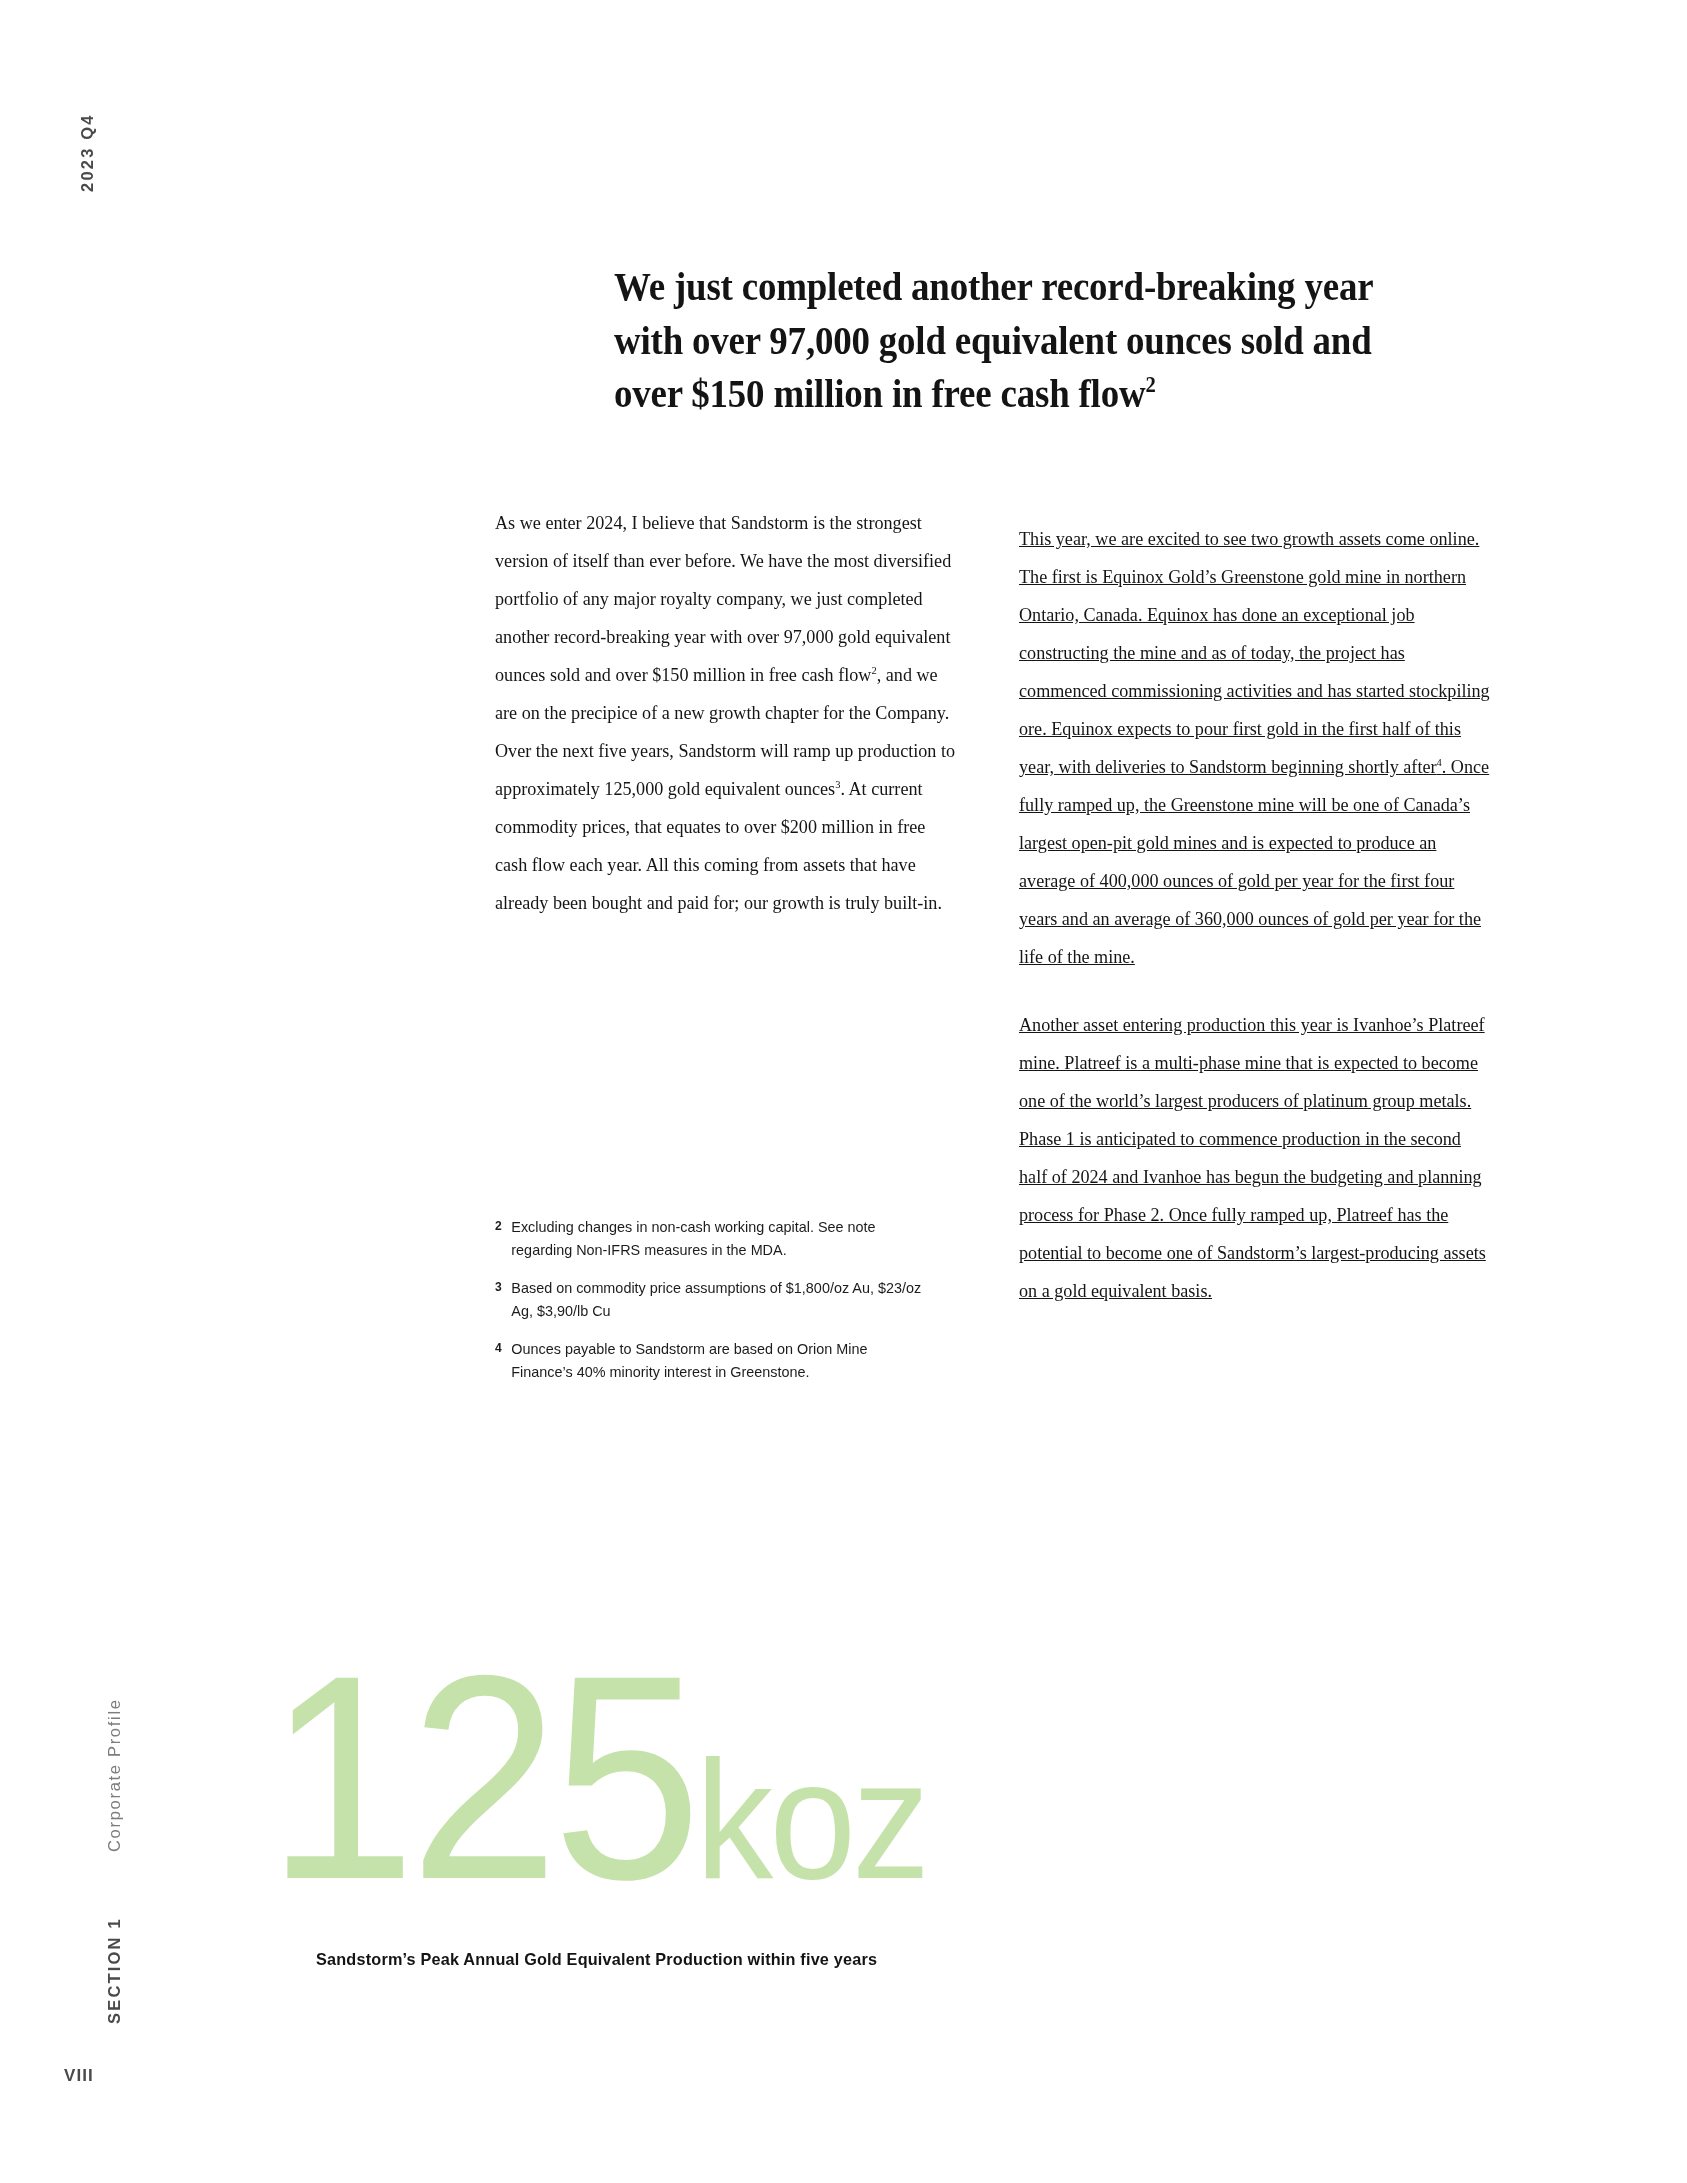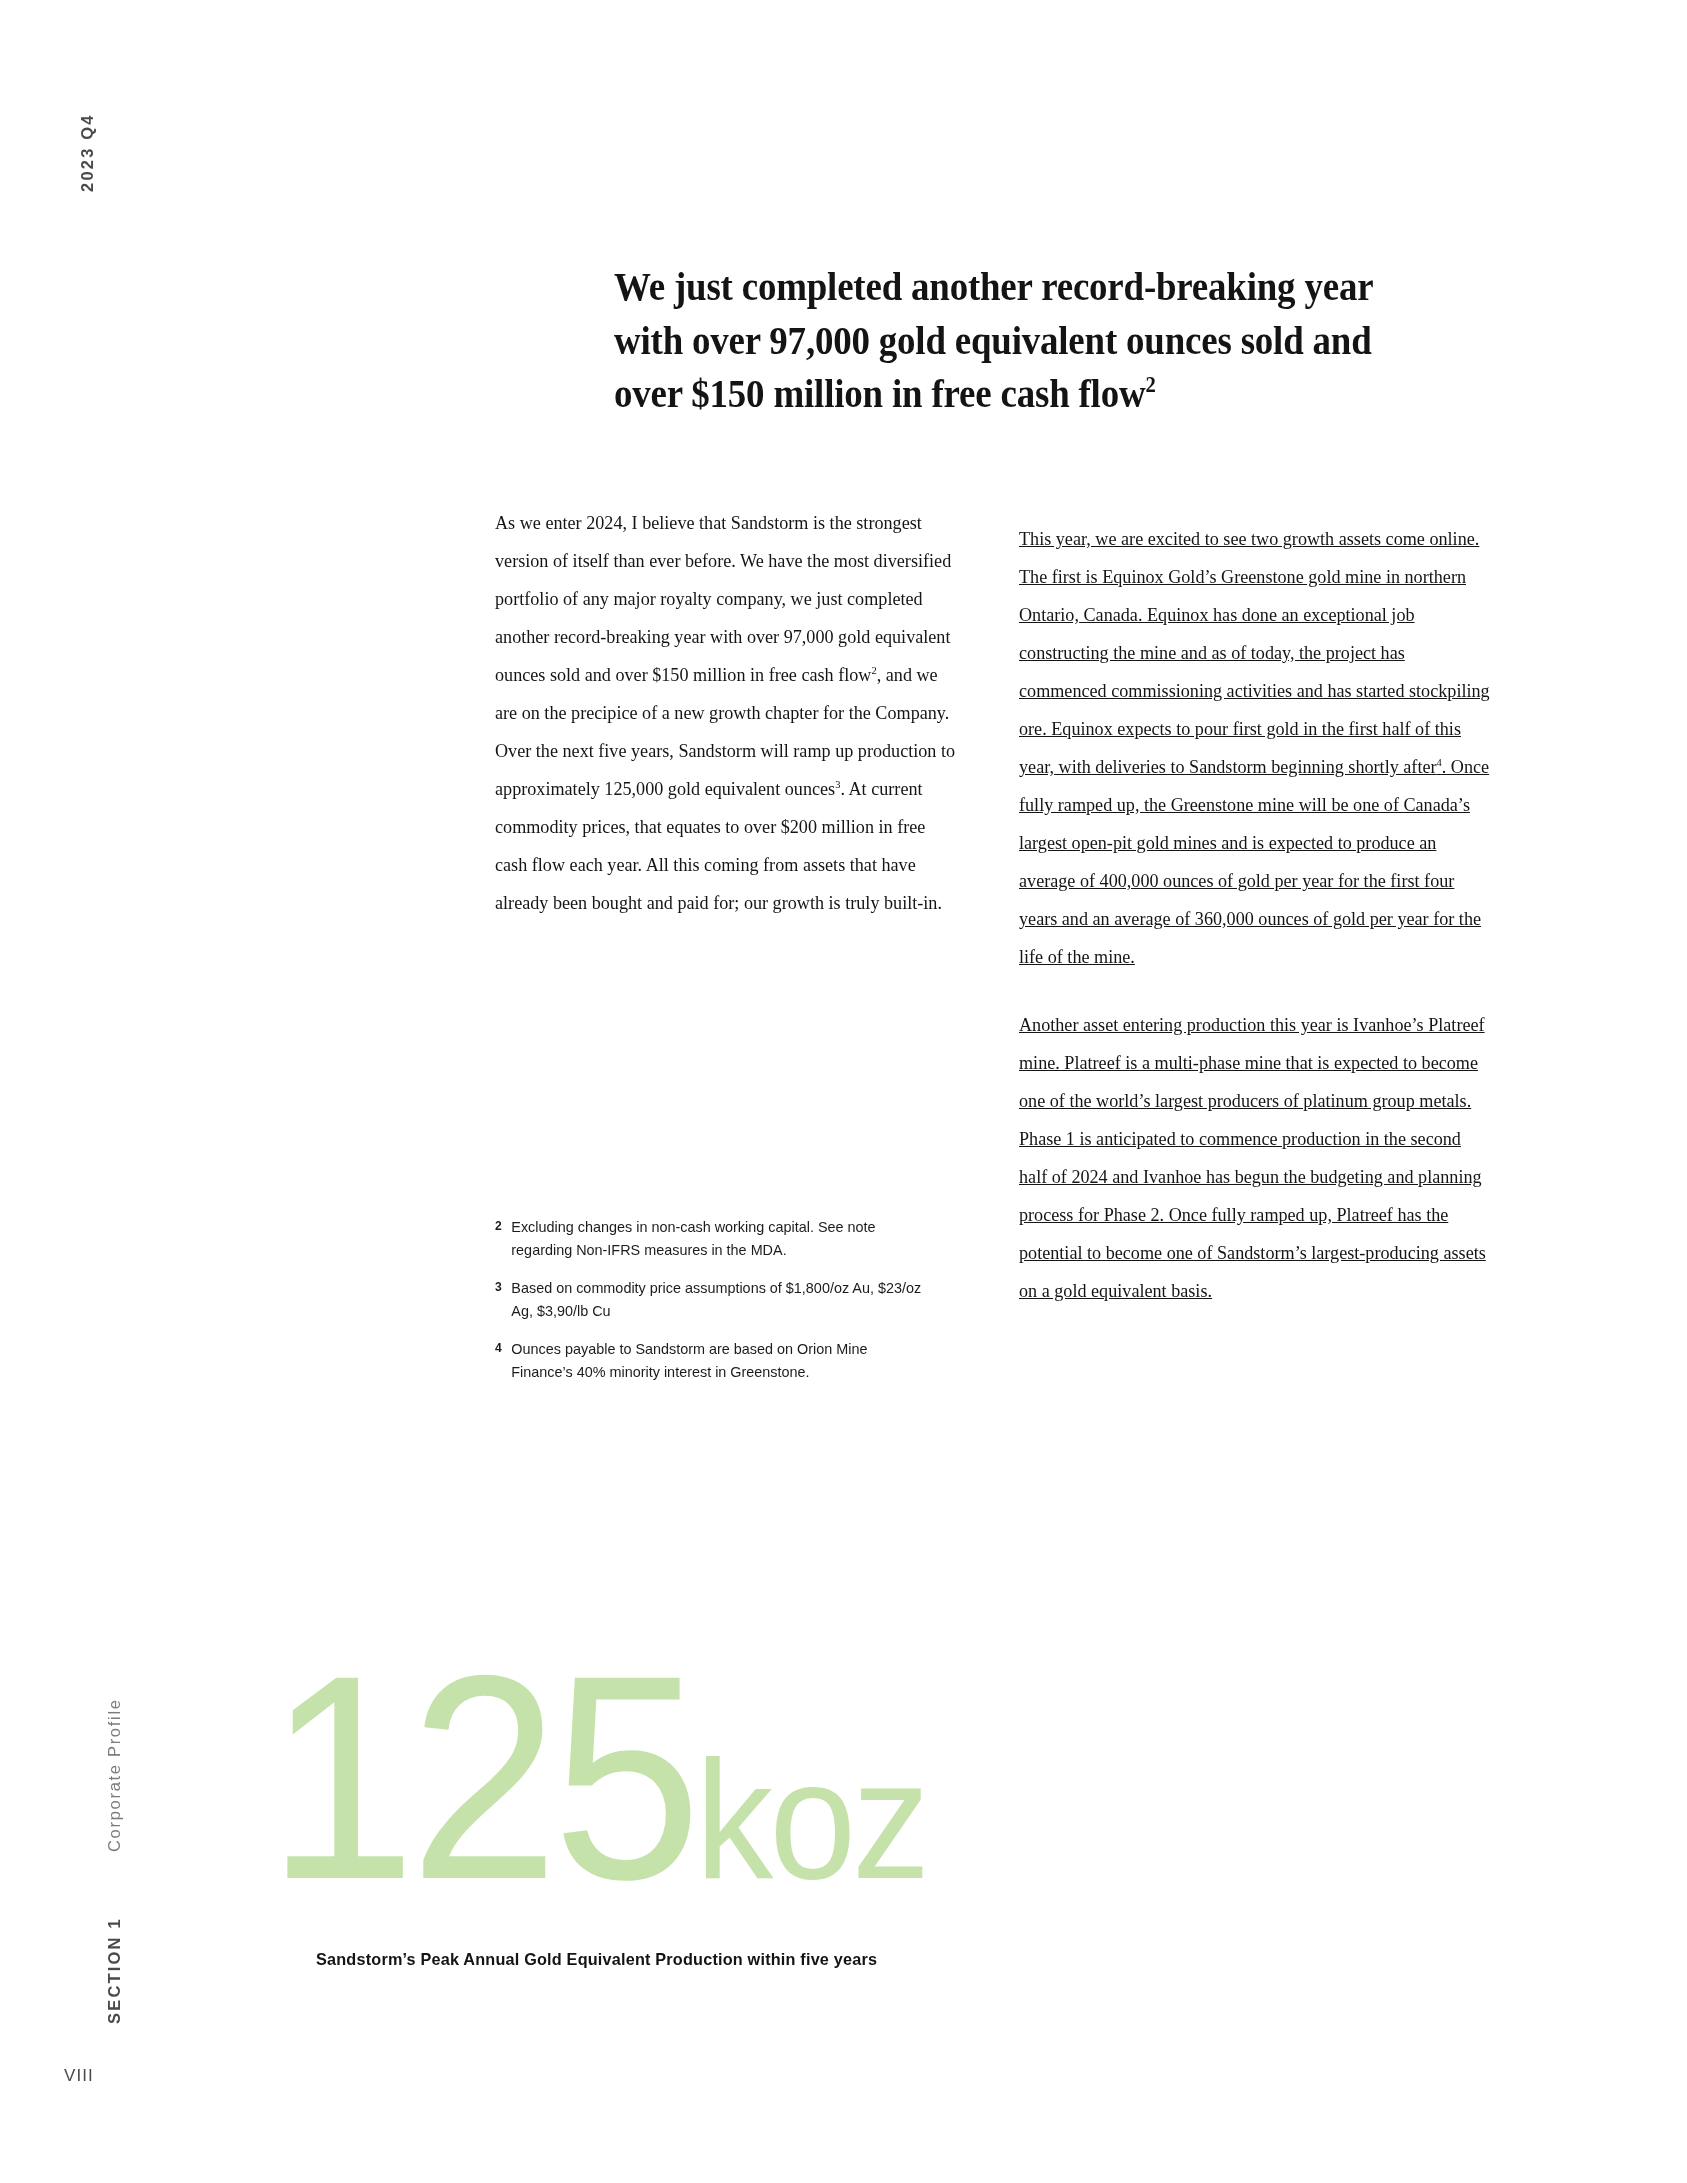--- a/index.html
+++ b/index.html
@@ -53,21 +53,21 @@
     font-size: 16.5px;
     font-weight: 700;
     letter-spacing: 2.2px;
     color: #4a4a4a;
   }
   .folio {
     position: absolute;
     left: 64px;
     top: 2066px;
     font-size: 17px;
-    font-weight: 400;
+    font-weight: 700;
     letter-spacing: 1.1px;
     color: #4a4a4a;
   }
 
   
   .headline {
     position: absolute;
     left: 614px;
     top: 233px;
     width: 867px;

